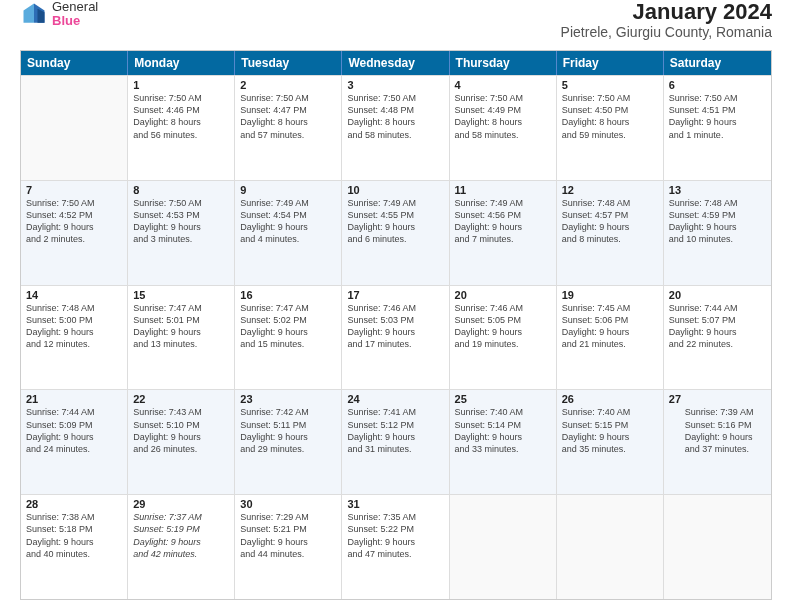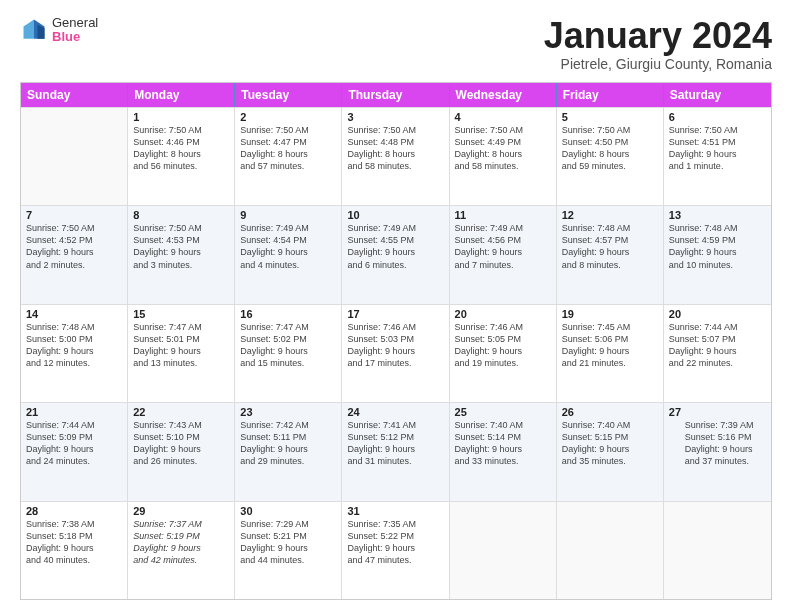--- a/index.html
+++ b/index.html
@@ -6,21 +6,21 @@
     body {
       font-family: Arial, sans-serif;
       background: #fff;
       width: 792px;
       height: 612px;
       overflow: hidden;
     }
     .page {
       width: 792px;
       height: 612px;
-      padding: 16px 20px 12px 20px;
+      padding: 0 20px 12px 20px;
       display: flex;
       flex-direction: column;
     }
     .header {
       display: flex;
       align-items: flex-start;
       justify-content: space-between;
       margin-bottom: 10px;
     }
     .logo {
@@ -44,39 +44,39 @@
       font-weight: bold;
     }
     .logo-icon {
       width: 28px;
       height: 28px;
     }
     .title-block {
       text-align: right;
     }
     .title-month {
-      font-size: 36px;
+      font-size: 22px;
       font-weight: bold;
       color: #222;
       line-height: 1.1;
     }
     .title-location {
       font-size: 14px;
       color: #555;
     }
     .calendar {
       flex: 1;
       display: flex;
       flex-direction: column;
       border: 1px solid #ccc;
     }
     .cal-header-row {
       display: grid;
       grid-template-columns: repeat(7, 1fr);
-      background: #d946ef;
+      background: #0369a1;
     }
     .cal-header-cell {
       color: #fff;
       font-size: 12px;
       font-weight: bold;
       padding: 5px 6px;
       border-right: 1px solid #5588cc;
       text-align: left;
     }
     .cal-header-cell:last-child { border-right: none; }
@@ -136,22 +136,22 @@
       <div class="title-month">January 2024</div>
       <div class="title-location">Pietrele, Giurgiu County, Romania</div>
     </div>
   </div>
 
   <div class="calendar">
     <div class="cal-header-row">
     <div class="cal-header-cell">Sunday</div>
         <div class="cal-header-cell">Monday</div>
         <div class="cal-header-cell">Tuesday</div>
+        <div class="cal-header-cell">Wednesday</div>
         <div class="cal-header-cell">Thursday</div>
-        <div class="cal-header-cell">Wednesday</div>
         <div class="cal-header-cell">Friday</div>
         <div class="cal-header-cell">Saturday</div>
       </div>
     <div class="cal-body">
     <div class="cal-row">
           <div class="cal-cell empty"></div>
           <div class="cal-cell">
             <div class="day-num">1</div>
             <div class="day-info" style="white-space: pre-line;">Sunrise: 7:50 AM
 Sunset: 4:46 PM

